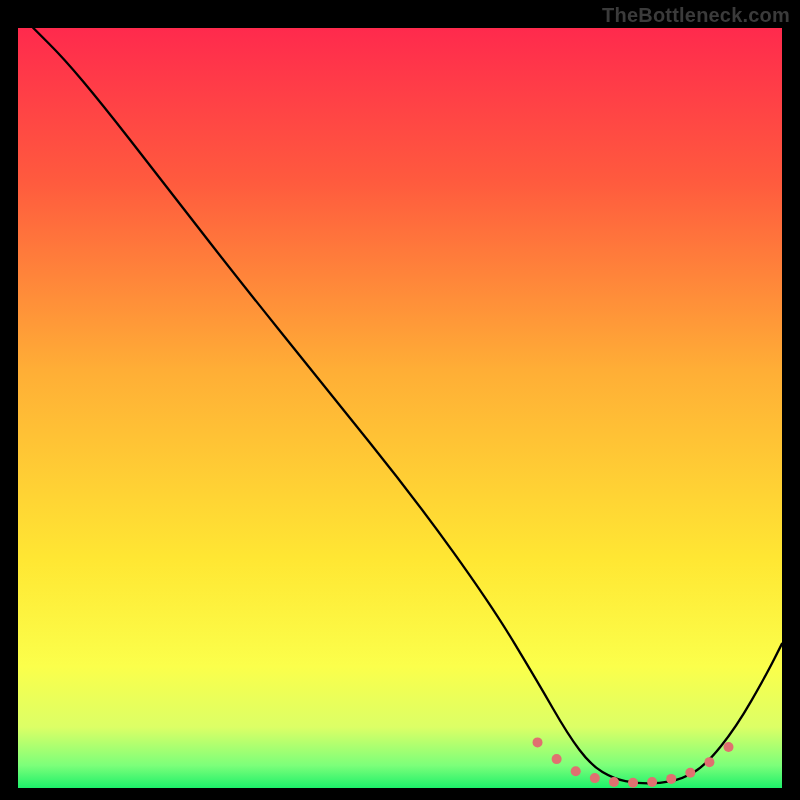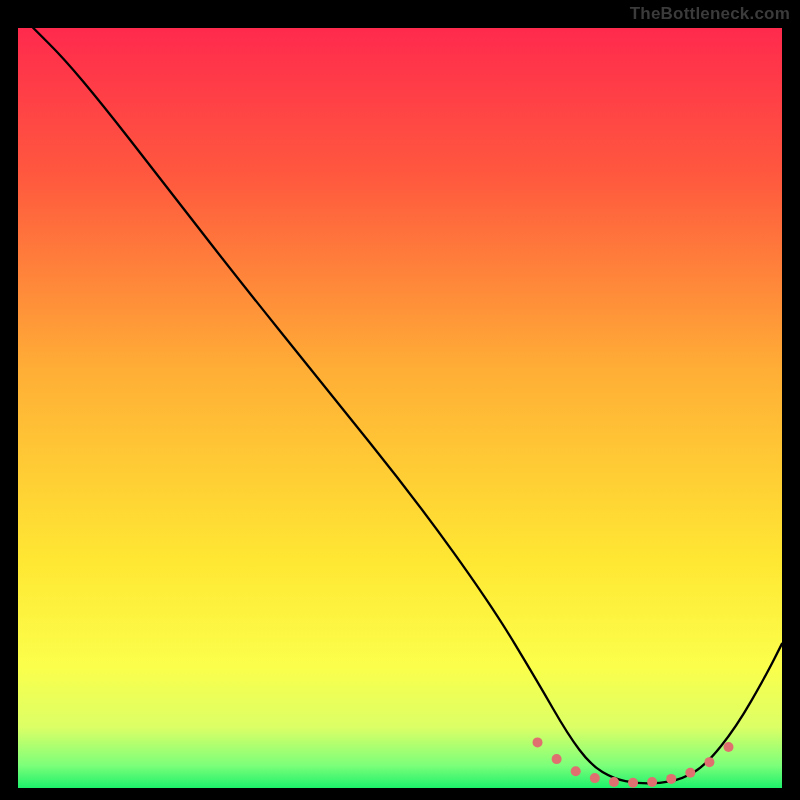--- a/index.html
+++ b/index.html
@@ -15,21 +15,21 @@
     position: relative;
     width: 800px;
     height: 800px;
     background: #000;
   }
   .watermark {
     position: absolute;
     top: 4px;
     right: 10px;
     color: #3b3b3b;
-    font-size: 17px;
+    font-size: 20px;
     font-weight: 600;
     letter-spacing: 0.2px;
     z-index: 10;
   }
   .plot {
     position: absolute;
     left: 18px;
     top: 28px;
     width: 764px;
     height: 760px;

